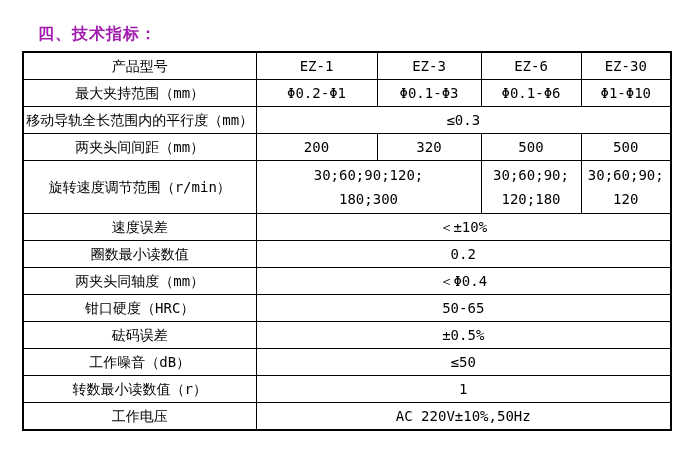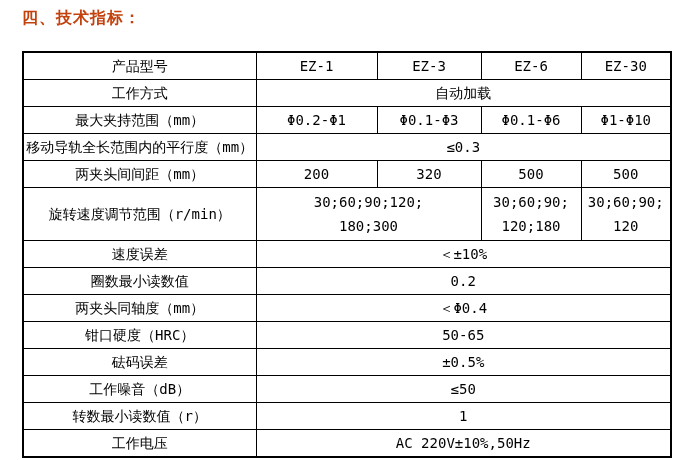--- a/index.html
+++ b/index.html
@@ -11,25 +11,25 @@
     width: 698px;
     height: 460px;
     position: relative;
     font-family: "DejaVu Sans Mono", "Liberation Sans", sans-serif;
     color: #000000;
   }
   .page-title {
     position: absolute;
     left: 22px;
     top: 8px;
-    margin: 0;
+    margin: 16px;
     font-size: 16px;
     font-weight: bold;
     letter-spacing: 1px;
-    color: #c2410c;
+    color: #a21caf;
   }
   table.spec-table {
     position: absolute;
     left: 22px;
     top: 51px;
     width: 648px;
     border-collapse: collapse;
     table-layout: fixed;
     border: 2px solid #000000;
   }
@@ -63,24 +63,20 @@
     <col style="width:100px">
     <col style="width:90px">
   </colgroup>
   <tbody>
     <tr>
       <td>产品型号</td>
       <td>EZ-1</td>
       <td>EZ-3</td>
       <td>EZ-6</td>
       <td>EZ-30</td>
-    </tr>
-    <tr>
-      <td>工作方式</td>
-      <td colspan="4">自动加载</td>
     </tr>
     <tr>
       <td>最大夹持范围（mm）</td>
       <td>Φ0.2-Φ1</td>
       <td>Φ0.1-Φ3</td>
       <td>Φ0.1-Φ6</td>
       <td>Φ1-Φ10</td>
     </tr>
     <tr>
       <td>移动导轨全长范围内的平行度（mm）</td>

